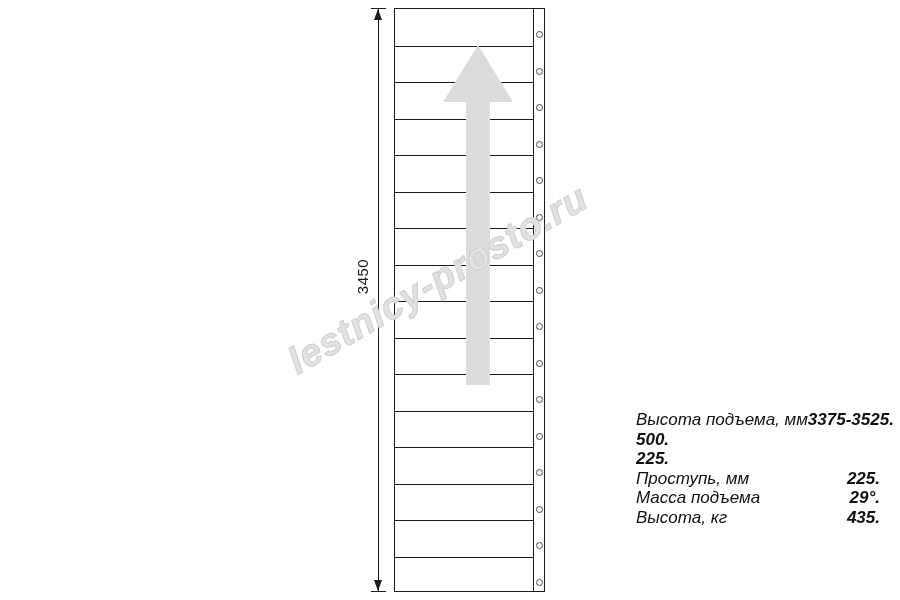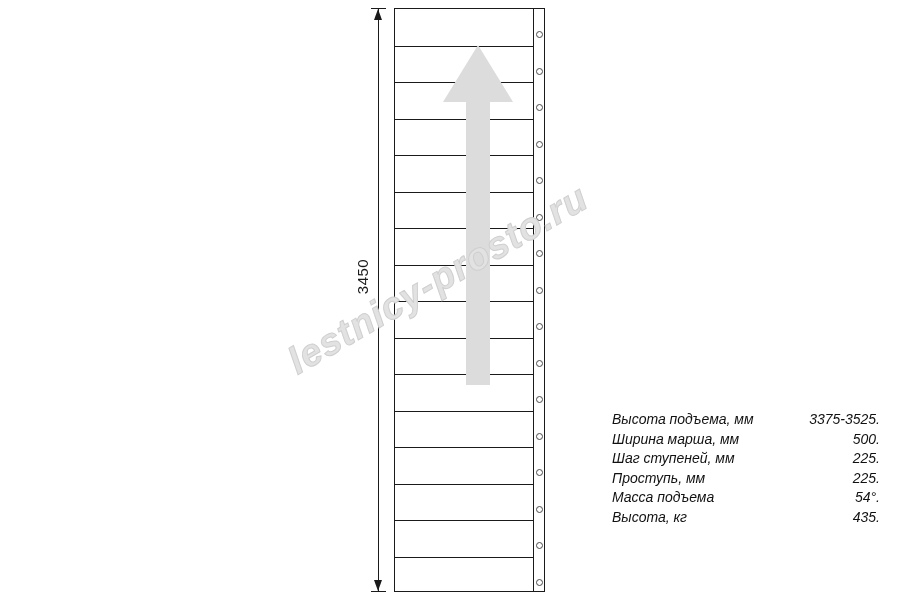--- a/index.html
+++ b/index.html
@@ -155,27 +155,28 @@
     position: absolute;
     left: 612px;
     top: 410px;
     width: 268px;
   }
   .spec-row {
     display: flex;
     justify-content: space-between;
     align-items: baseline;
     font-style: italic;
-    font-size: 14px;
+    font-size: 17px;
     color: #111111;
     line-height: 19.5px;
     white-space: nowrap;
+    margin-left: 24px;
   }
   .spec-label { text-align: left; }
-  .spec-value { text-align: right; }
+  .spec-value { text-align: right; font-weight: bold; }
 </style>
 </head>
 <body>
 
 <div id="page">
 
   <div>
     <div class="dim-line"></div>
     <div class="dim-tick top"></div>
     <div class="dim-tick bottom"></div>
@@ -228,34 +229,32 @@
   </div>
 
   <div class="watermark">lestnicy-prosto.ru</div>
 
   <div class="spec" id="spec">
       <div class="spec-row">
         <span class="spec-label">Высота подъема, мм</span>
         <span class="spec-value">3375-3525.</span>
       </div>
       <div class="spec-row">
-        <span class="spec-label">Ширина марша, мм</span>
         <span class="spec-value">500.</span>
       </div>
       <div class="spec-row">
-        <span class="spec-label">Шаг ступеней, мм</span>
         <span class="spec-value">225.</span>
       </div>
       <div class="spec-row">
         <span class="spec-label">Проступь, мм</span>
         <span class="spec-value">225.</span>
       </div>
       <div class="spec-row">
         <span class="spec-label">Масса подъема</span>
-        <span class="spec-value">54°.</span>
+        <span class="spec-value">29°.</span>
       </div>
       <div class="spec-row">
         <span class="spec-label">Высота, кг</span>
         <span class="spec-value">435.</span>
       </div>
     </div>
 
 </div>
 
 </body></html>

